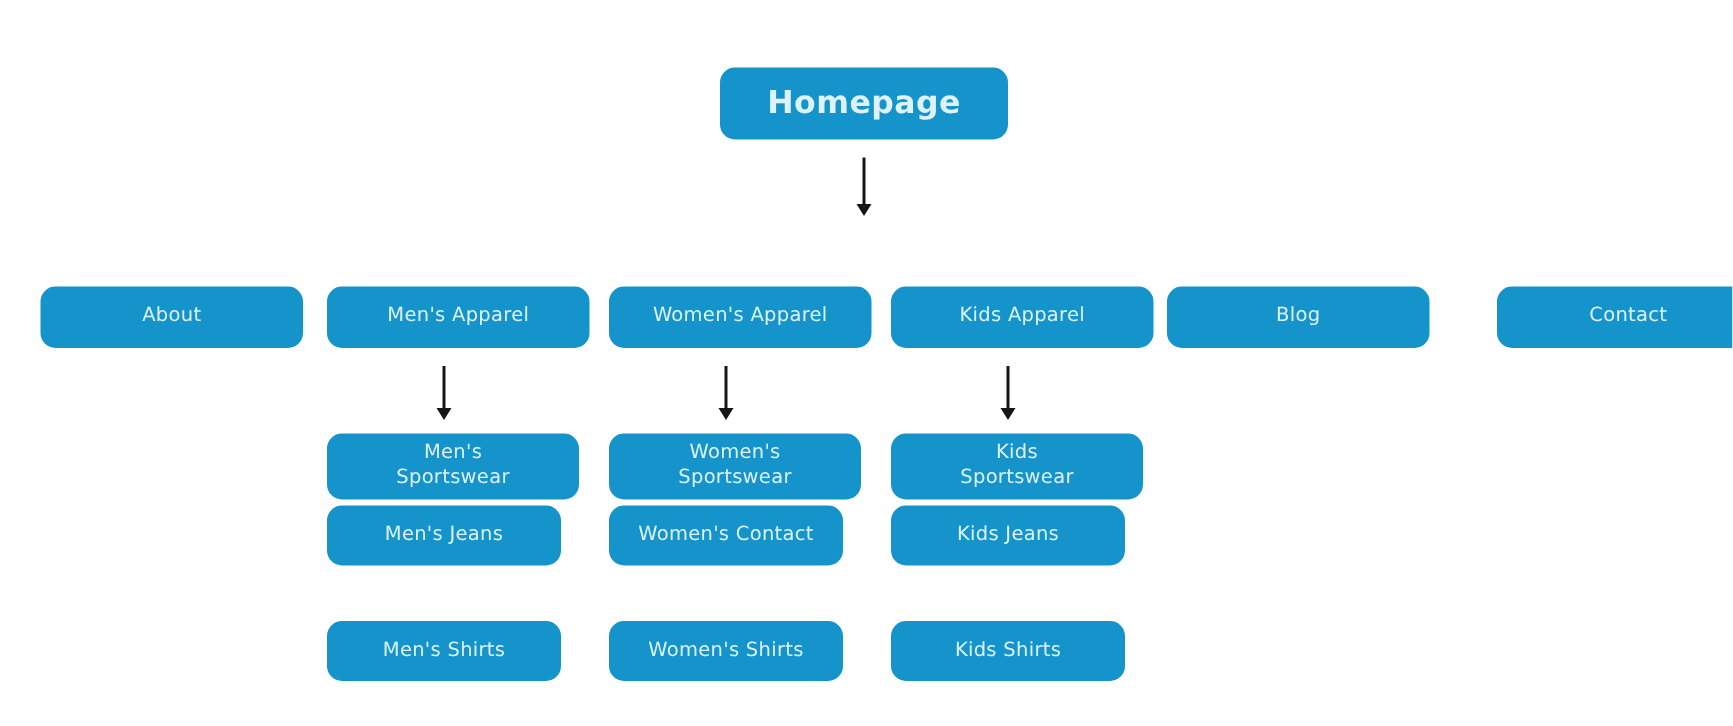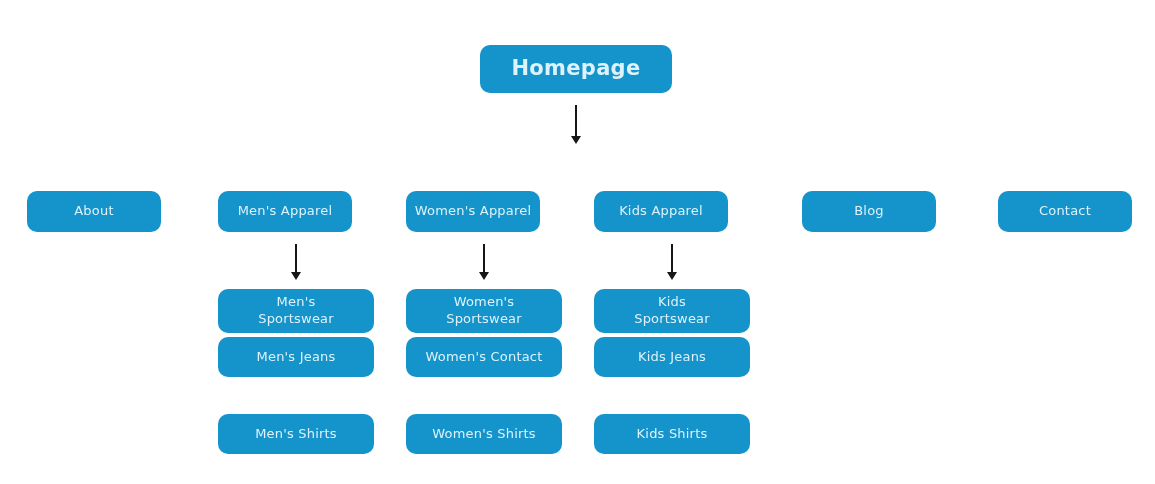--- a/index.html
+++ b/index.html
@@ -31,22 +31,22 @@
   }
   .node .label {
     color: var(--label_color);
     font-size: 13px;
     line-height: 1.3;
     white-space: pre-line;
     letter-spacing: 0.2px;
   }
   .node.root { left: 480px; top: 33px; width: 192px; height: 48px; }
   .node.root .label { font-size: 21px; font-weight: 600; letter-spacing: 0.3px; }
-  .nav-box  { top: 179px; width: 134px; height: 41px; }
-  .sub-1    { top: 277px; width: 156px; height: 44px; }
+  .nav-box  { top: 179px; width: 175px; height: 41px; }
+  .sub-1    { top: 277px; width: 168px; height: 44px; }
   .sub-2    { top: 325px; width: 156px; height: 40px; }
   .sub-3    { top: 402px; width: 156px; height: 40px; }
   .col-men   { left: 218px; }
   .col-women { left: 406px; }
   .col-kids  { left: 594px; }
   .arrow {
     position: absolute;
     width: 2px;
     background: var(--arrow_color);
   }
@@ -82,21 +82,21 @@
   </div>
   <div class="node nav-box col-men">
     <span class="label">Men's Apparel</span>
   </div>
   <div class="node nav-box col-women">
     <span class="label">Women's Apparel</span>
   </div>
   <div class="node nav-box col-kids">
     <span class="label">Kids Apparel</span>
   </div>
-  <div class="node nav-box" style="left:802px">
+  <div class="node nav-box" style="left:778px">
     <span class="label">Blog</span>
   </div>
   <div class="node nav-box" style="left:998px">
     <span class="label">Contact</span>
   </div>
 
   <div class="arrow child-arrow a-men"></div>
   <div class="arrow child-arrow a-women"></div>
   <div class="arrow child-arrow a-kids"></div>
 

